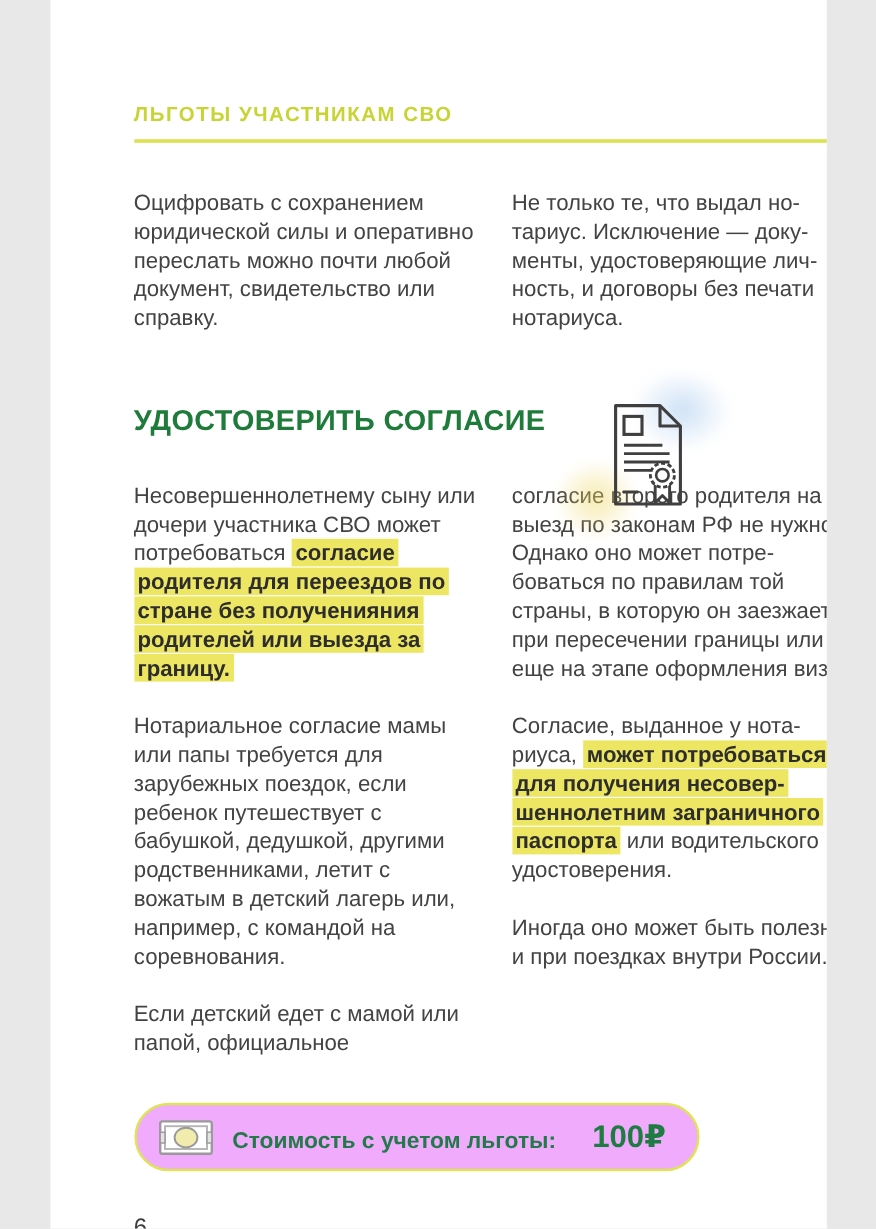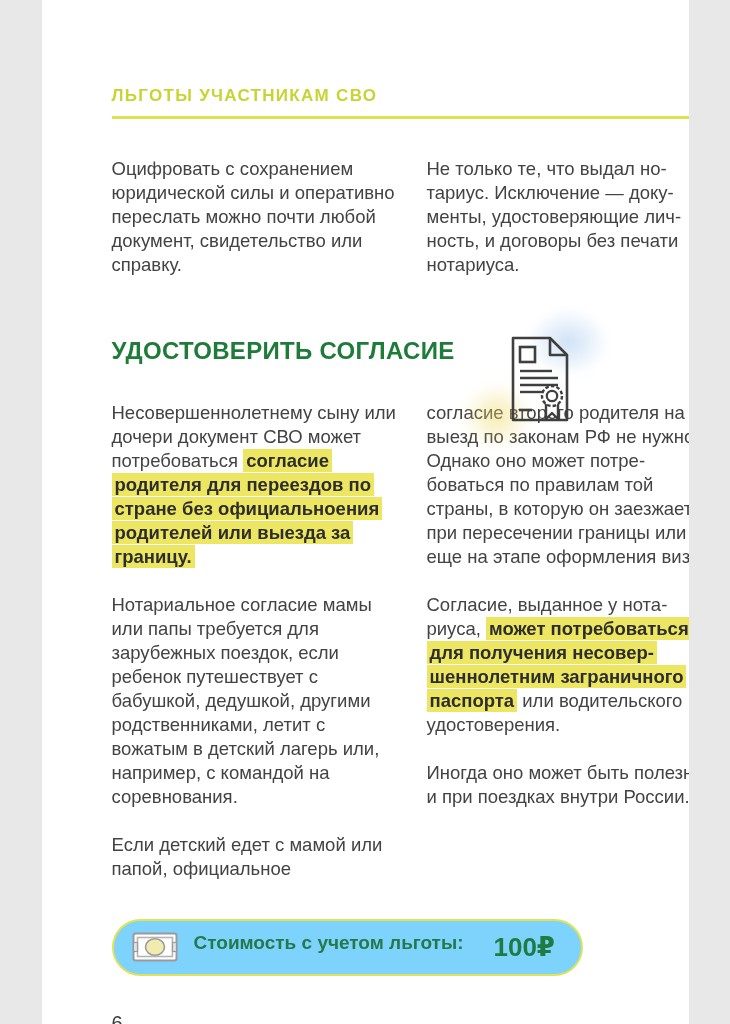--- a/index.html
+++ b/index.html
@@ -83,25 +83,25 @@
     background:
       radial-gradient(closest-side at 68% 28%, rgba(125, 175, 230, 0.38), rgba(125, 175, 230, 0) 72%),
       radial-gradient(closest-side at 28% 72%, rgba(238, 214, 95, 0.5), rgba(238, 214, 95, 0) 70%);
     filter: blur(5px);
   }
   .icon-wrap svg { position: absolute; left: 44px; top: 26px; }
 
   
   .price-pill {
     display: inline-flex;
-    align-items: flex-start;
+    align-items: flex-end;
     gap: 16px;
     margin-top: 14px;
     border: 2px solid #dfe356;
-    background: #7dd3fc;
+    background: #f0abfc;
     border-radius: 30px;
     padding: 11px 26px 11px 18px;
   }
   .price-label {
     font-size: 19px;
     font-weight: 700;
     color: #24794a;
     white-space: nowrap;
   }
   .price-value {
@@ -146,21 +146,21 @@
         <line x1="14" y1="75" x2="27" y2="75" stroke="#3f3f3f" stroke-width="2.6"></line>
         <path d="M41 68 L41 84 L47 78 L53 84 L53 68" fill="#ffffff" stroke="#3f3f3f" stroke-width="2.4" stroke-linejoin="round"></path>
         <circle cx="47" cy="61" r="10" fill="#ffffff" stroke="#3f3f3f" stroke-width="2.4" stroke-dasharray="3.6 2.1"></circle>
         <circle cx="47" cy="61" r="5.2" stroke="#3f3f3f" stroke-width="2.2" fill="#ffffff"></circle>
       </svg>
     </div>
   </div>
 
   <div class="cols bodytext">
     <div>
-      <p class="para"><span>Несовершеннолетнему сыну или дочери документ СВО может потребоваться </span><span class="hl">согла­сие родителя для переездов по стране без официальное­ния родителей или выезда за границу.</span></p>
+      <p class="para"><span>Несовершеннолетнему сыну или дочери участника СВО может потребоваться </span><span class="hl">согла­сие родителя для переездов по стране без получения­ния родителей или выезда за границу.</span></p>
       <p class="para"><span>Нотариальное согласие мамы или папы требуется для зарубежных поездок, если ребенок путешествует с бабушкой, дедушкой, дру­гими родственниками, летит с вожатым в детский лагерь или, например, с командой на соревнования.</span></p>
       <p class="para"><span>Если детский едет с мамой или папой, официальное</span></p>
     </div>
     <div>
       <p class="para"><span>согласие второго родителя на выезд по законам РФ не нужно. Однако оно может потре­боваться по правилам той страны, в которую он заезжа­ет: при пересечении границы или еще на этапе оформле­ния визы.</span></p>
       <p class="para"><span>Согласие, выданное у нота­риуса, </span><span class="hl">может потребоваться для получения несовер­шеннолетним заграничного паспорта</span><span> или водительского удостоверения.</span></p>
       <p class="para"><span>Иногда оно может быть по­лезно и при поездках внутри России.</span></p>
     </div>
   </div>
 

